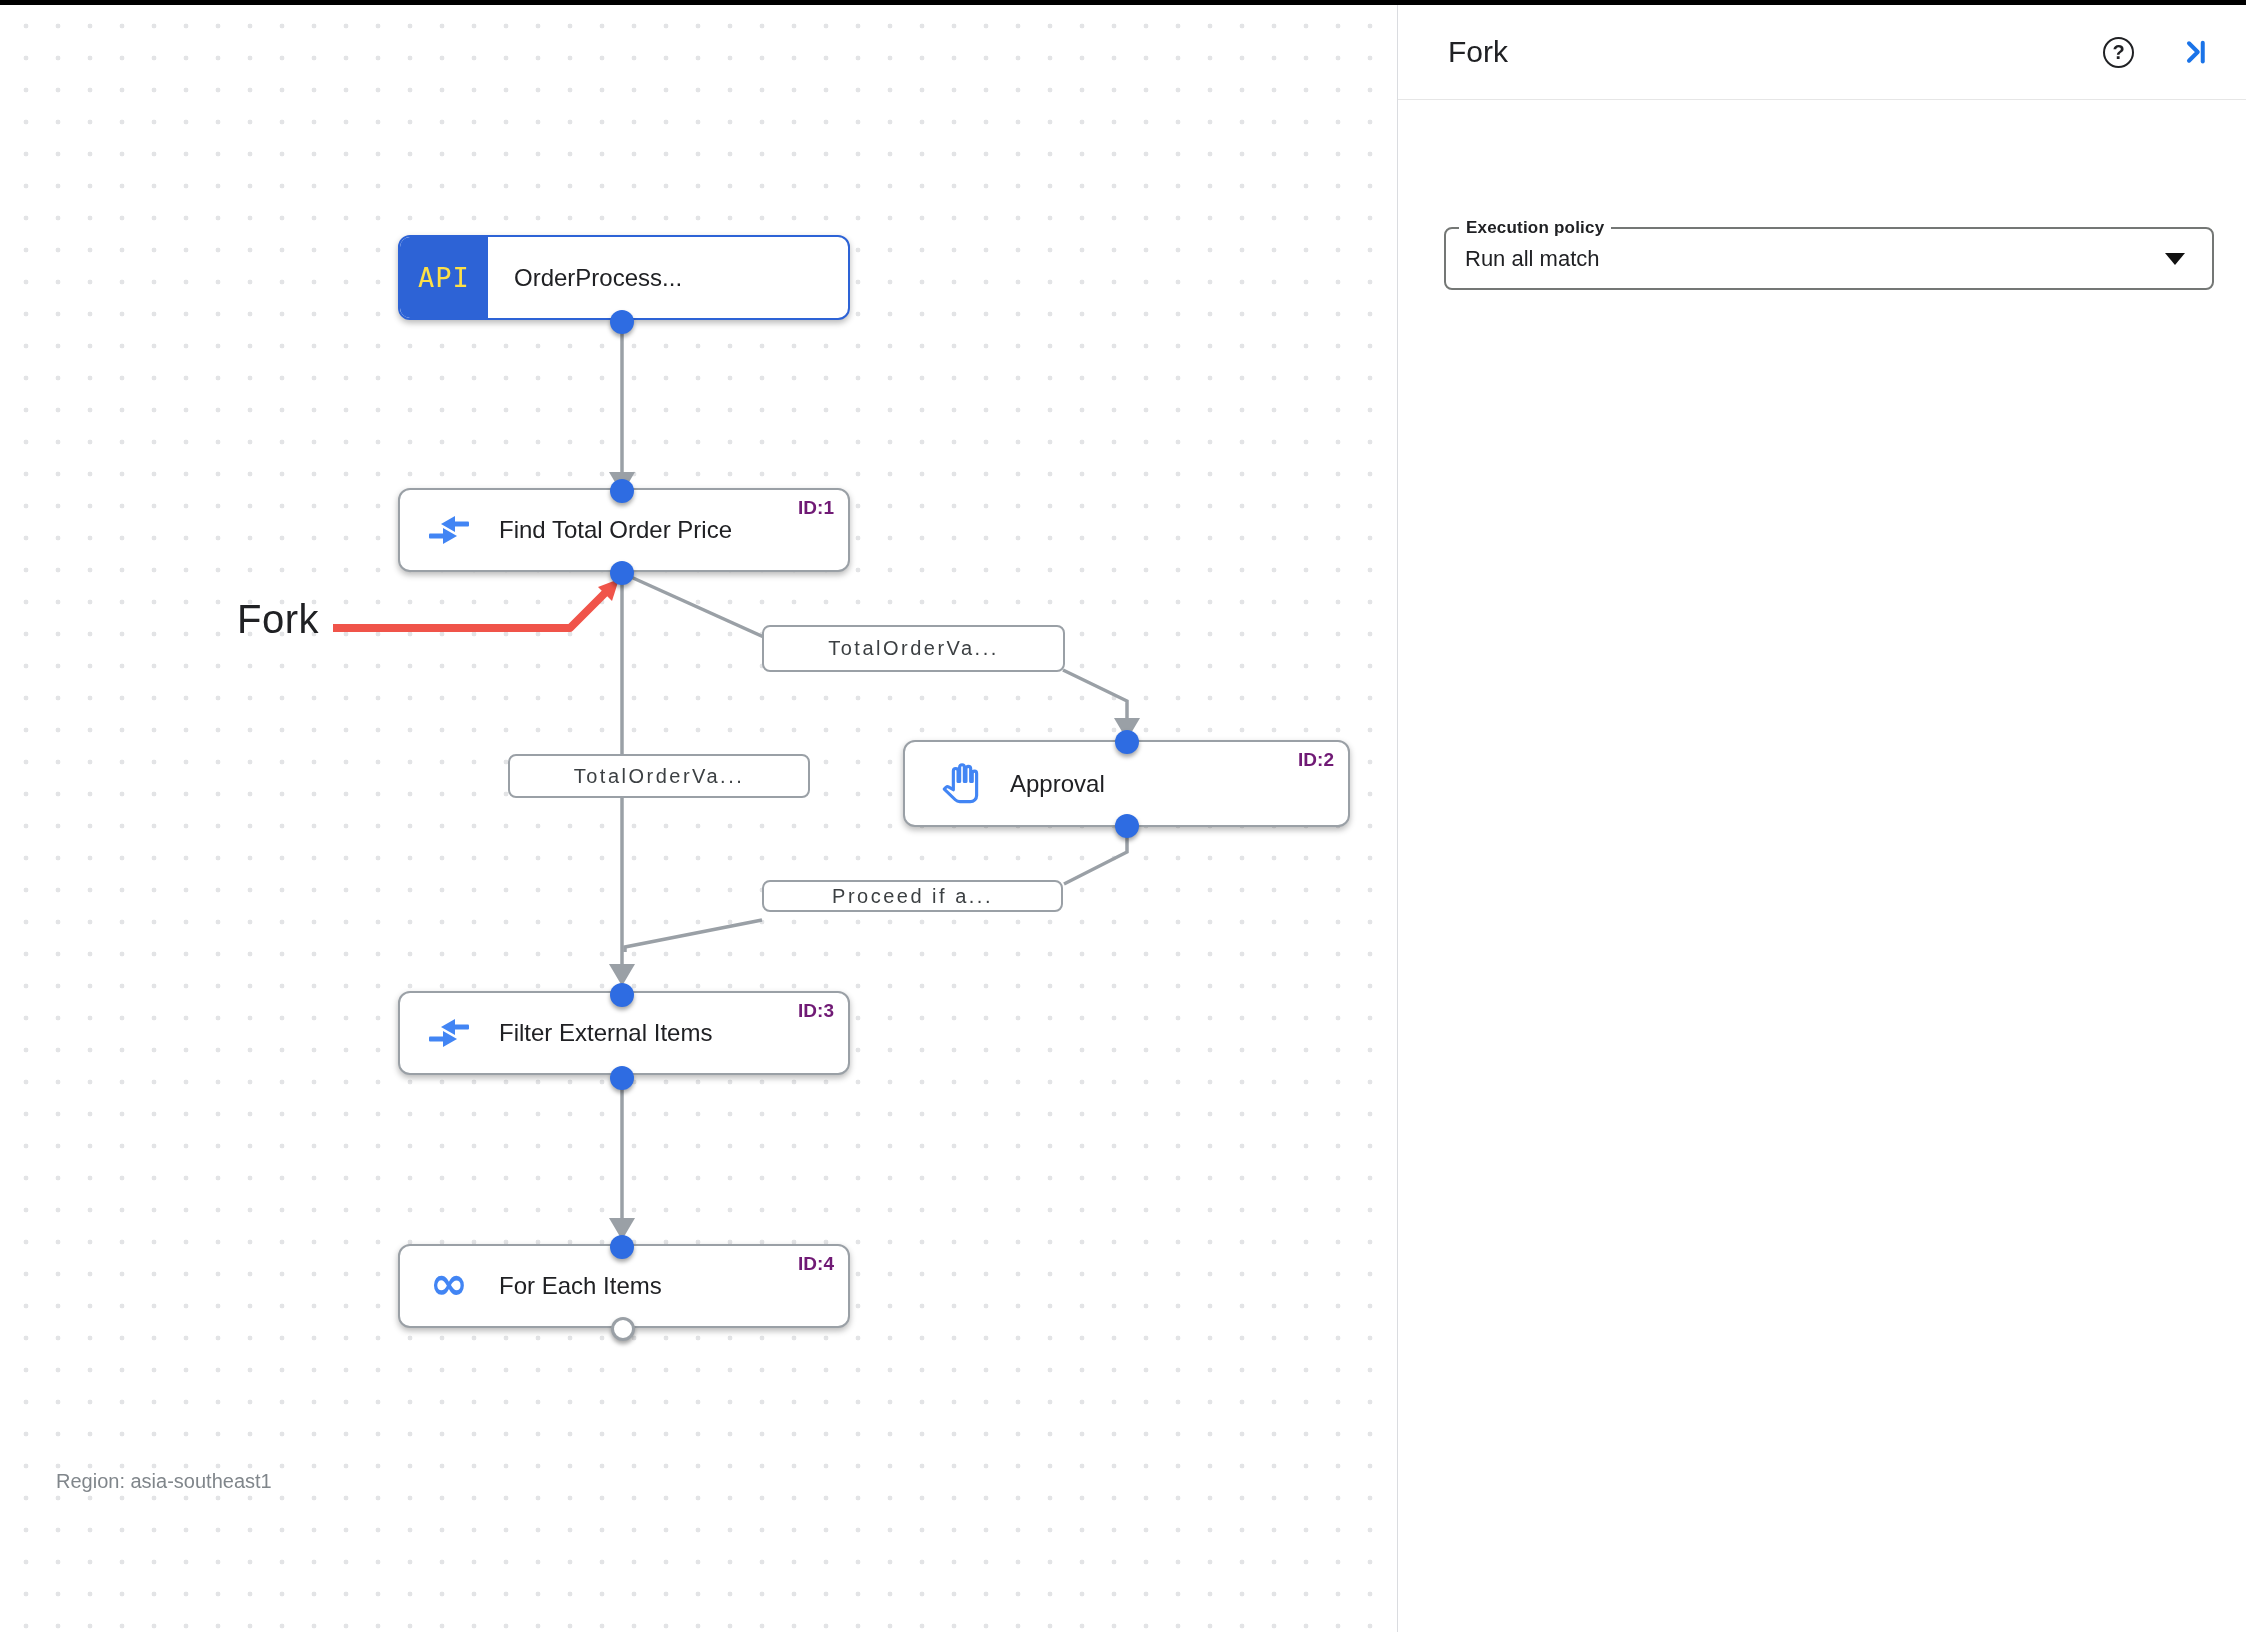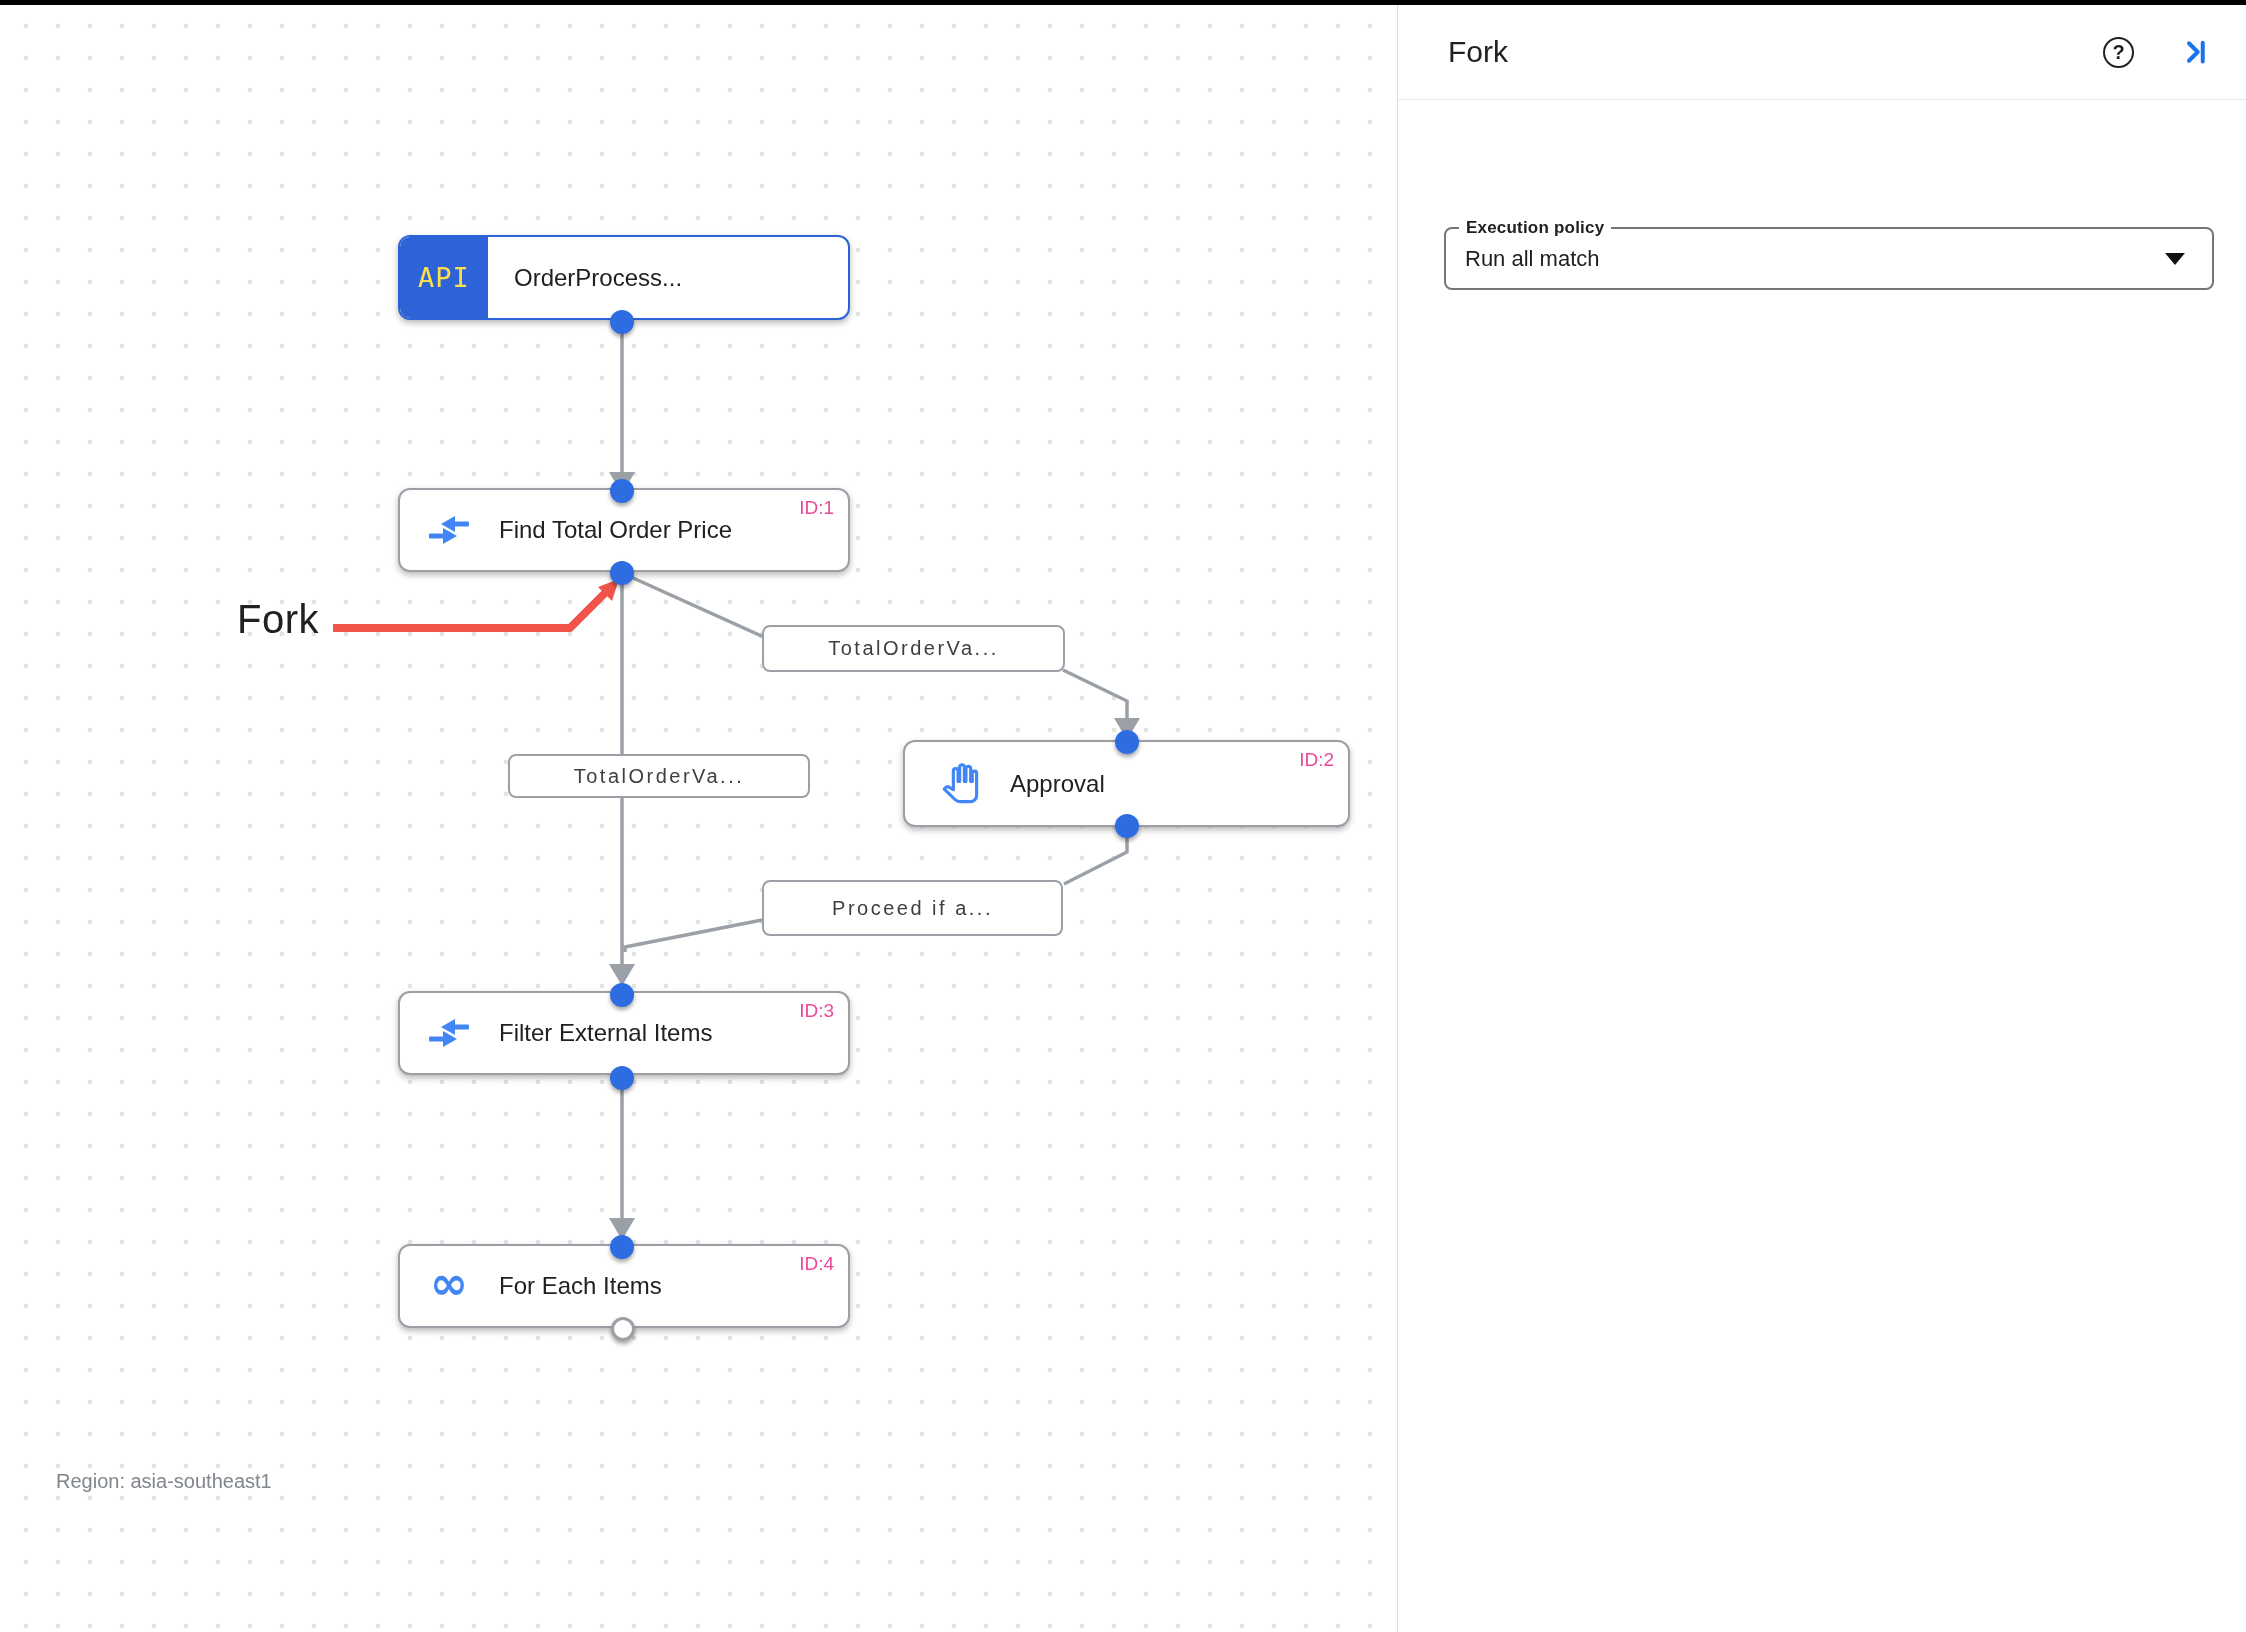--- a/index.html
+++ b/index.html
@@ -20,21 +20,21 @@
   }
   .edges { position:absolute; left:0; top:0; }
 
   .node {
     position:absolute; background:#fff; border:2px solid #9aa0a6; border-radius:12px;
     box-shadow:0 3px 6px rgba(0,0,0,0.28);
     display:flex; align-items:center;
   }
   .node .title { font-weight:normal; font-size:24px; color:#202124; }
   .node .id-label {
-    position:absolute; top:7px; right:14px; font-size:19px; color:#ec4899; font-weight:400;
+    position:absolute; top:7px; right:14px; font-size:19px; color:#701a75; font-weight:700;
   }
   .node.trigger { border-color:#2d63d6; overflow:hidden; }
   .trigger-badge {
     width:88px; align-self:stretch; background:#2d63d6; color:#fde047;
     display:flex; align-items:center; justify-content:center;
     font-family:"DejaVu Sans Mono", monospace; font-weight:normal; font-size:27px;
     border-radius:9px 0 0 9px; letter-spacing:1px;
   }
   .trigger .title { margin-left:26px; }
 
@@ -175,21 +175,21 @@
   <div class="node" style="left:398px; top:1244px; width:452px; height:84px;">
     <span class="task-icon">
       <span class="infinity-glyph">∞</span>
     </span>
     <div class="title">For Each Items</div>
     <div class="id-label">ID:4</div>
   </div>
 
   <div class="edge-label" style="left:762px; top:625px; width:303px; height:47px;">TotalOrderVa...</div>
   <div class="edge-label" style="left:508px; top:754px; width:302px; height:44px;">TotalOrderVa...</div>
-  <div class="edge-label" style="left:762px; top:880px; width:301px; height:56px;">Proceed if a...</div>
+  <div class="edge-label" style="left:762px; top:880px; width:301px; height:32px;">Proceed if a...</div>
 
   <div class="dot" style="left:610px; top:310px;"></div>
   <div class="dot" style="left:610px; top:479px;"></div>
   <div class="dot" style="left:610px; top:561px;"></div>
   <div class="dot" style="left:1115px; top:730px;"></div>
   <div class="dot" style="left:1115px; top:814px;"></div>
   <div class="dot" style="left:610px; top:983px;"></div>
   <div class="dot" style="left:610px; top:1066px;"></div>
   <div class="dot" style="left:610px; top:1235px;"></div>
   <div class="dot hollow" style="left:611px; top:1317px;"></div>

